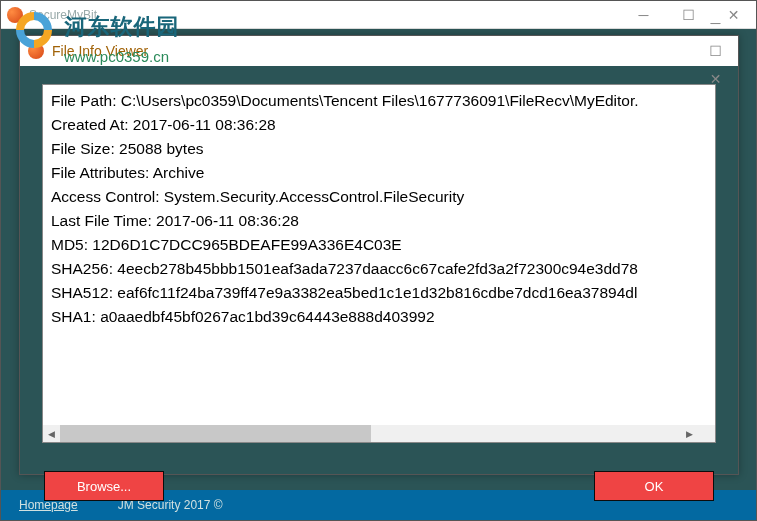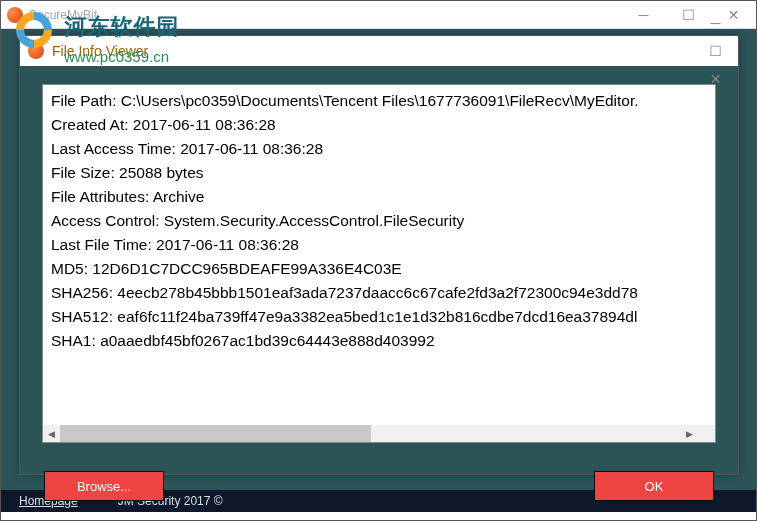--- a/index.html
+++ b/index.html
@@ -25,21 +25,21 @@
     .text-content div { overflow: hidden; text-overflow: clip; }
     .scrollbar-h { position: absolute; bottom: 0; left: 0; right: 17px; height: 17px; background: #f0f0f0; display: flex; align-items: center; }
     .scrollbar-h .arrow { width: 17px; height: 17px; display: flex; align-items: center; justify-content: center; font-size: 9px; color: #666; }
     .scrollbar-h .track { flex: 1; height: 17px; position: relative; }
     .scrollbar-h .thumb { position: absolute; left: 0; width: 50%; height: 100%; background: #c8c8c8; }
     .scrollbar-corner { position: absolute; bottom: 0; right: 0; width: 17px; height: 17px; background: #f0f0f0; }
     
     .button-row { display: flex; justify-content: space-between; margin-top: 28px; padding: 0 2px; }
     .btn { min-width: 120px; height: 30px; background: #ef4444; color: #fff; border: 1px solid #0c0c0c; font-size: 13px; display: flex; align-items: center; justify-content: center; cursor: default; }
     
-    .footer { height: 22px; background: #0f172a; color: #d0e0e0; display: flex; align-items: center; padding: 0 18px; font-size: 12px; }
+    .footer { height: 30px; background: #0369a1; color: #d0e0e0; display: flex; align-items: center; padding: 0 18px; font-size: 12px; }
     .footer .homepage { text-decoration: underline; margin-right: 40px; }
     
     .watermark { position: absolute; top: 8px; left: 12px; pointer-events: none; z-index: 100; font-family: "Microsoft YaHei", sans-serif; }
     .watermark .wm-title { font-size: 22px; font-weight: bold; color: #19667a; letter-spacing: 1px; }
     .watermark .wm-url { font-size: 15px; color: #2a8a5a; margin-left: 52px; margin-top: -4px; font-family: Arial, sans-serif; }
     .logo-svg { width: 44px; height: 44px; vertical-align: middle; margin-right: 4px; }
   </style>
 </head>
 <body>
 
@@ -65,21 +65,20 @@
           <div class="win-btn">☐</div>
           <div class="win-btn close">✕</div>
         </div>
       </div>
 
       <div class="content-area">
         <div class="text-box">
           <div class="text-content">
             <div><span>File Path:</span> <span>C:\Users\pc0359\Documents\Tencent Files\1677736091\FileRecv\MyEditor.</span></div>
             <div><span>Created At:</span> <span>2017-06-11 08:36:28</span></div>
-            <div><span>Last Access Time:</span> <span>2017-06-11 08:36:28</span></div>
             <div><span>File Size:</span> <span>25088 bytes</span></div>
             <div><span>File Attributes:</span> <span>Archive</span></div>
             <div><span>Access Control:</span> <span>System.Security.AccessControl.FileSecurity</span></div>
             <div><span>Last File Time:</span> <span>2017-06-11 08:36:28</span></div>
             <div><span>MD5:</span> <span>12D6D1C7DCC965BDEAFE99A336E4C03E</span></div>
             <div><span>SHA256:</span> <span>4eecb278b45bbb1501eaf3ada7237daacc6c67cafe2fd3a2f72300c94e3dd78</span></div>
             <div><span>SHA512:</span> <span>eaf6fc11f24ba739ff47e9a3382ea5bed1c1e1d32b816cdbe7dcd16ea37894dl</span></div>
             <div><span>SHA1:</span> <span>a0aaedbf45bf0267ac1bd39c64443e888d403992</span></div>
           </div>
           <div class="scrollbar-h">

